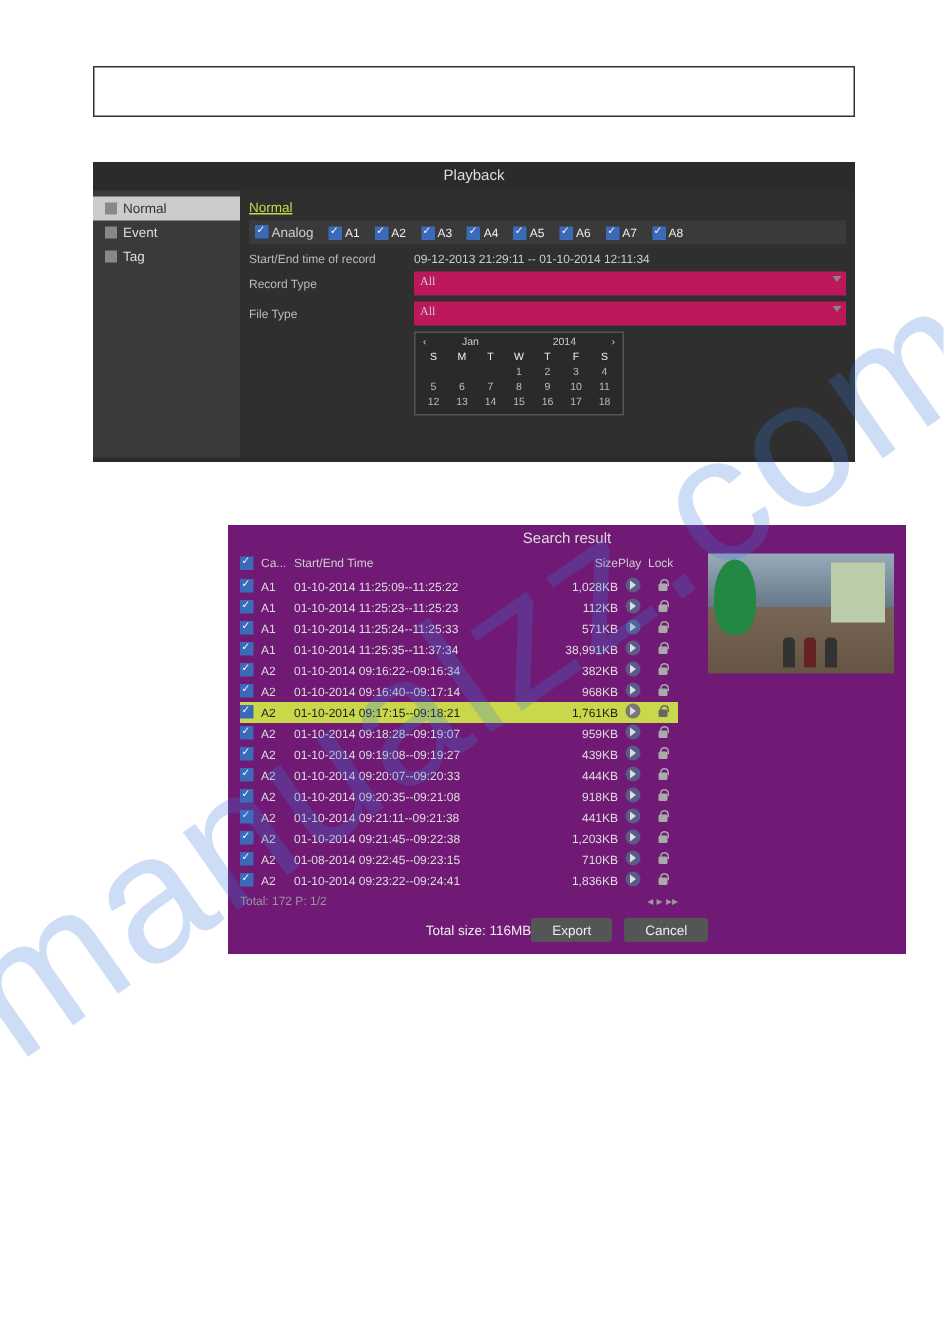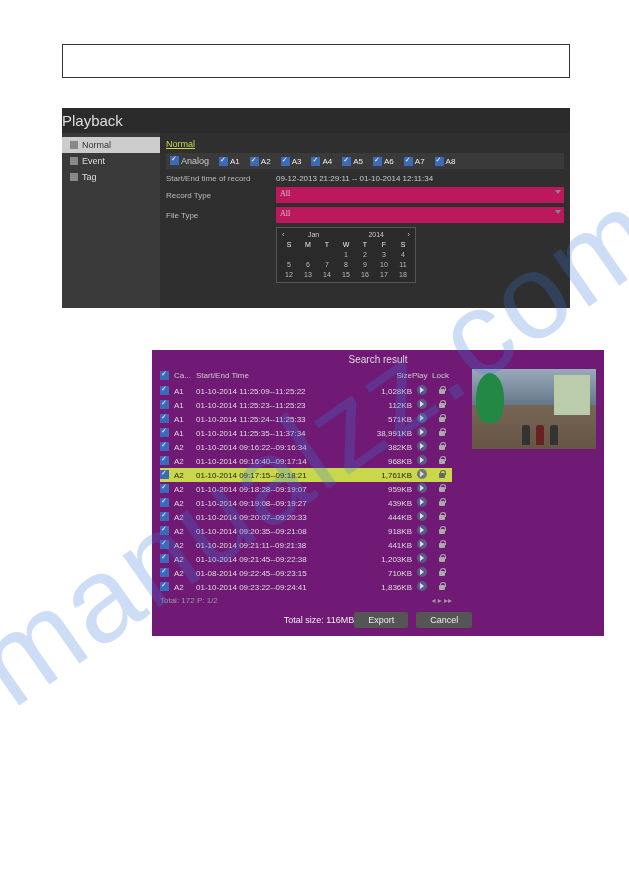--- a/index.html
+++ b/index.html
@@ -33,24 +33,24 @@
   }
   
   .playback {
     position: absolute;
     left: 62px; top: 108px;
     width: 508px; height: 200px;
     background: #2b2b2b;
     overflow: hidden;
   }
   .pb-title {
-    text-align: left;
+    text-align: center;
     color: #ddd;
     padding: 4px 0;
-    font-size: 15px;
+    font-size: 10px;
   }
   .pb-body { display: flex; height: calc(100% - 22px); }
   .pb-side {
     width: 98px;
     background: #3a3a3a;
     padding-top: 4px;
   }
   .side-item {
     padding: 3px 8px;
     font-size: 9px;

